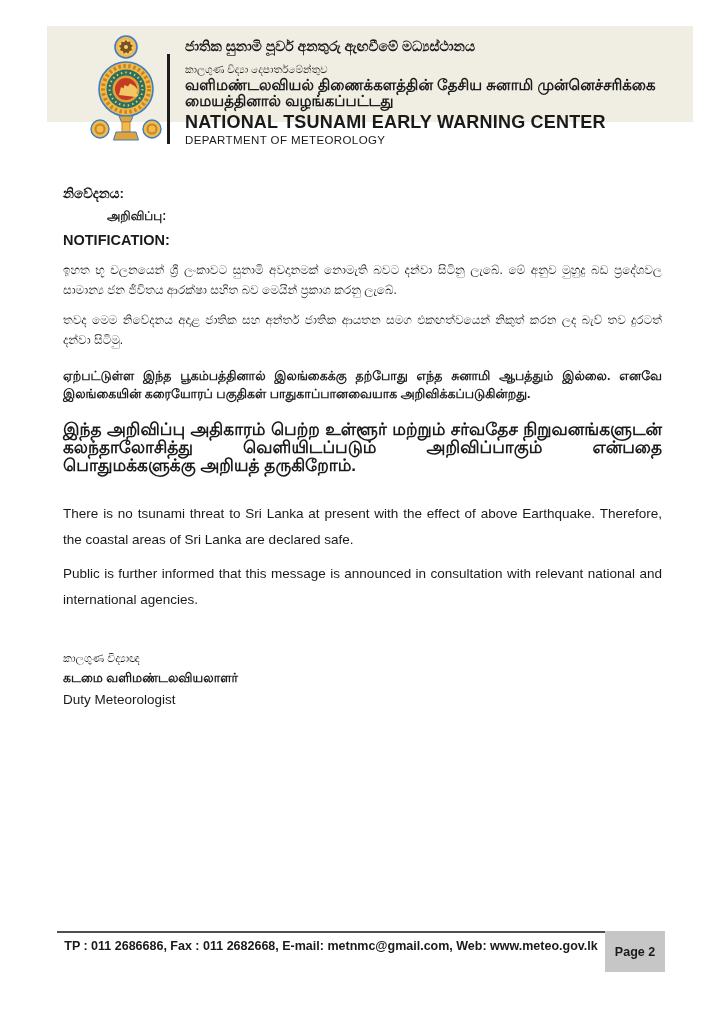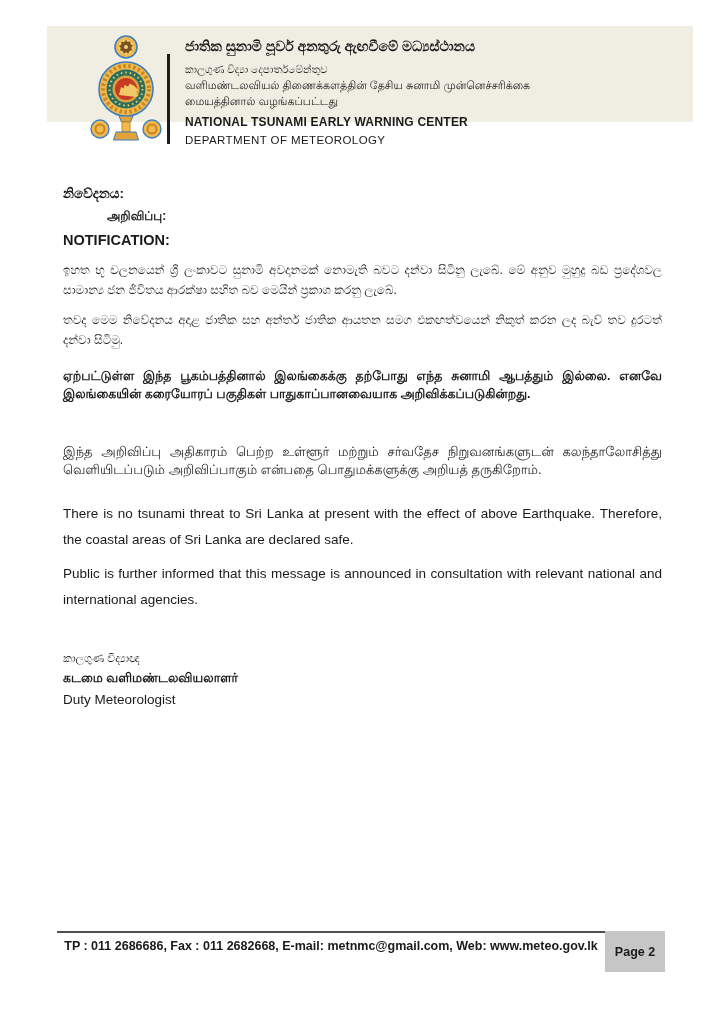--- a/index.html
+++ b/index.html
@@ -19,36 +19,36 @@
     background:#f0ede3;
   }
   .emblem { position:absolute; left:43px; top:8px; }
   .vline {
     position:absolute; left:120px; top:28px;
     width:3px; height:90px; background:#1c1c1c;
   }
   .htext { position:absolute; left:138px; top:11px; width:500px; }
   .h-si1 { font-size:14px; font-weight:bold; line-height:19px; }
   .h-si2 { font-size:10.5px; line-height:15px; margin-top:6px; }
-  .h-ta  { font-size:11px; font-weight:normal; line-height:16px; }
-  .h-en1 { font-size:12px; font-weight:bold; line-height:18px; margin-top:4px; letter-spacing:0.2px; }
+  .h-ta  { font-size:15px; font-weight:bold; line-height:16px; }
+  .h-en1 { font-size:18px; font-weight:bold; line-height:18px; margin-top:4px; letter-spacing:0.2px; }
   .h-en2 { font-size:11.5px; line-height:15px; margin-top:2px; letter-spacing:0.4px; }
 
   
   .notif { position:absolute; left:63px; top:183px; }
   .n-si { font-size:13.5px; font-weight:bold; line-height:22px; }
   .n-ta { font-size:12px;   font-weight:bold; line-height:23px;margin-left:44px; }
   .n-en { font-size:14.5px; font-weight:bold; line-height:24px; }
 
   
   .para { position:absolute; left:63px; width:599px; text-align:justify; }
   .p-si1 { top:261px; font-size:12px;   line-height:19.5px; }
   .p-si2 { top:311px; font-size:12px;   line-height:19.5px; }
   .p-ta1 { top:367px; font-size:12.5px; line-height:18px; font-weight:bold; }
-  .p-ta2 { top:443px; font-size:13px; line-height:18px; font-weight:normal; }
+  .p-ta2 { top:421px; font-size:17px; line-height:18px; font-weight:bold; }
   .p-en1 { top:501px; font-size:13.5px; line-height:26px; }
   .p-en2 { top:561px; font-size:13.5px; line-height:26px; }
 
   
   .signature { position:absolute; left:63px; top:649px; }
   .sig-si { font-size:11px;   line-height:19px; }
   .sig-ta { font-size:12.5px; line-height:21px; font-weight:bold; }
   .sig-en { font-size:13.5px; line-height:22px; }
 
   

